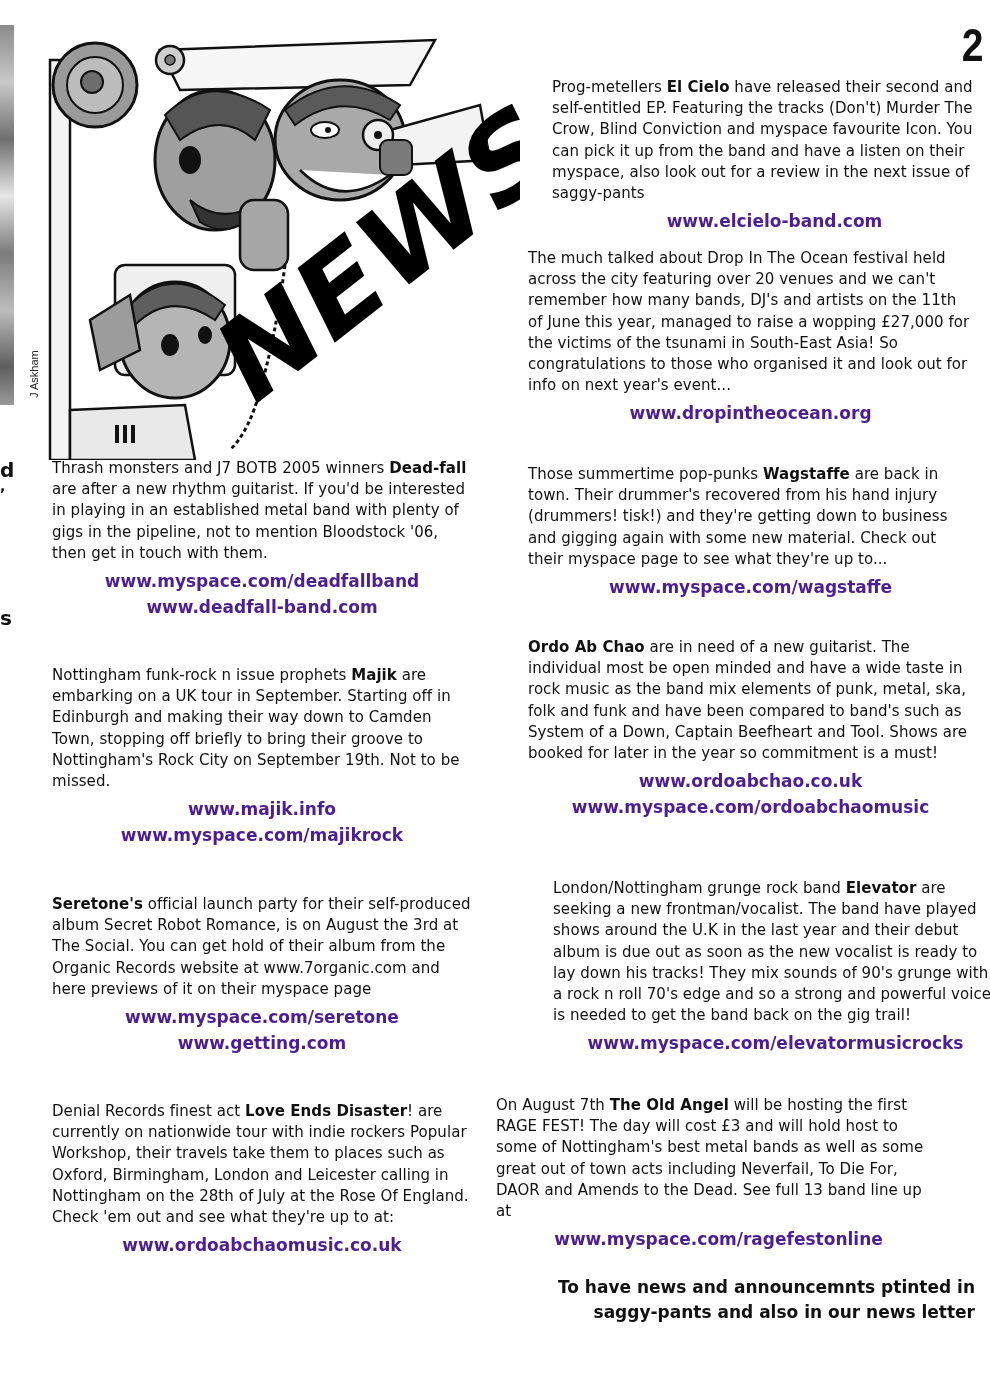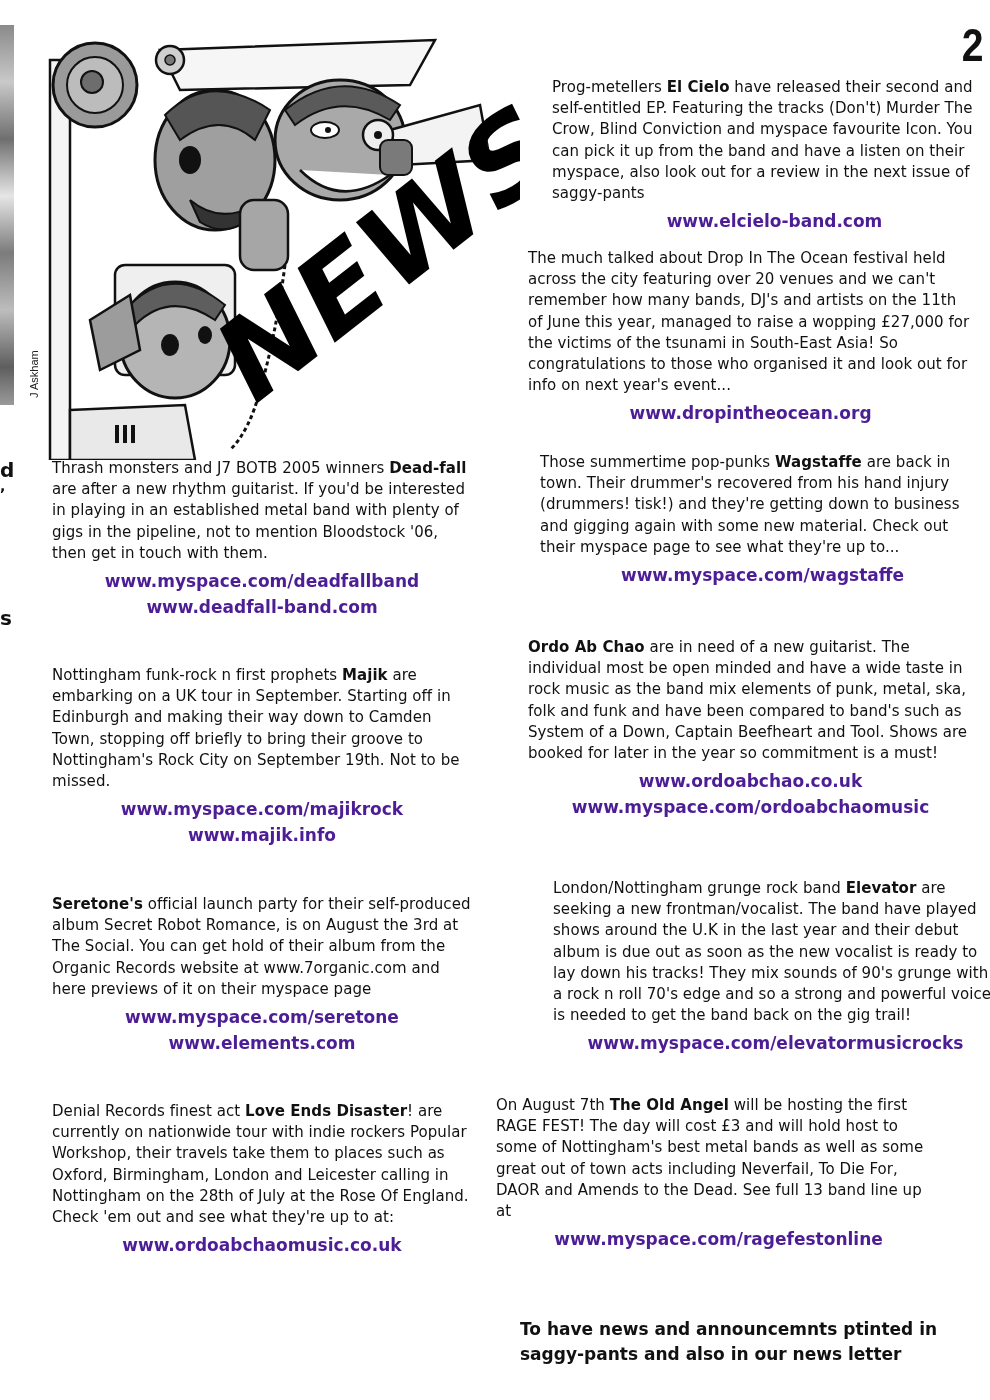--- a/index.html
+++ b/index.html
@@ -11,22 +11,22 @@
   .page-num { position:absolute; right:6px; top:18px; font-size:46px; font-weight:900;
     font-family:"Liberation Sans", sans-serif; transform:scaleX(0.85); transform-origin:right; }
   .art { position:absolute; left:40px; top:10px; width:480px; height:450px; }
   .credit { position:absolute; left:28px; top:398px; font-size:11px; transform:rotate(-90deg);
     transform-origin:left top; font-family:"Liberation Sans", sans-serif; color:#222; }
   .item { position:absolute; width:440px; }
   .body-text { font-size:15px; line-height:21.2px; margin:0; letter-spacing:0.05px; }
   .body-text b { font-weight:bold; }
   .links { text-align:center; margin-top:4px; }
   .link { display:block; font-weight:bold; font-size:17px; line-height:26px; color:#4c1d95; text-decoration:none; }
-  .footer { position:absolute; left:520px; top:1275px; width:455px; text-align:left;
-    font-weight:bold; font-size:17px; line-height:25px;margin-top:42px; }
+  .footer { position:absolute; left:520px; top:1275px; width:455px; text-align:right;
+    font-weight:bold; font-size:17px; line-height:25px; }
 </style>
 </head>
 <body>
 
 <div class="left-strip"></div>
 <div class="left-frag" style="top:458px;">d</div>
 <div class="left-frag" style="top:478px;font-size:14px;">,</div>
 <div class="left-frag" style="top:606px;">s</div>
 
 <div class="page-num">2</div>
@@ -82,32 +82,32 @@
 
 <div class="item" id="l0" style="left:52px; top:458px; width:420px;">
   <p class="body-text"><span>Thrash monsters and J7 BOTB 2005 winners </span><b>Dead-fall</b><span> are after a new rhythm guitarist. If you'd be interested in playing in an established metal band with plenty of gigs in the pipeline, not to mention Bloodstock '06, then get in touch with them.</span></p>
   <div class="links">
     <a class="link">www.myspace.com/deadfallband</a>
     <a class="link">www.deadfall-band.com</a>
   </div>
 </div>
 
 <div class="item" style="left:52px; top:665px; width:420px;">
-  <p class="body-text"><span>Nottingham funk-rock n first prophets </span><b>Majik</b><span> are embarking on a UK tour in September. Starting off in Edinburgh and making their way down to Camden Town, stopping off briefly to bring their groove to Nottingham's Rock City on September 19th. Not to be missed.</span></p>
+  <p class="body-text"><span>Nottingham funk-rock n issue prophets </span><b>Majik</b><span> are embarking on a UK tour in September. Starting off in Edinburgh and making their way down to Camden Town, stopping off briefly to bring their groove to Nottingham's Rock City on September 19th. Not to be missed.</span></p>
   <div class="links">
+    <a class="link">www.majik.info</a>
     <a class="link">www.myspace.com/majikrock</a>
-    <a class="link">www.majik.info</a>
   </div>
 </div>
 
 <div class="item" style="left:52px; top:894px; width:420px;">
   <p class="body-text"><b>Seretone's</b><span> official launch party for their self-produced album Secret Robot Romance, is on August the 3rd at The Social. You can get hold of their album from the Organic Records website at www.7organic.com and here previews of it on their myspace page</span></p>
   <div class="links">
     <a class="link">www.myspace.com/seretone</a>
-    <a class="link">www.elements.com</a>
+    <a class="link">www.getting.com</a>
   </div>
 </div>
 
 <div class="item" style="left:52px; top:1101px; width:420px;">
   <p class="body-text"><span>Denial Records finest act </span><b>Love Ends Disaster</b><span>! are currently on nationwide tour with indie rockers Popular Workshop, their travels take them to places such as Oxford, Birmingham, London and Leicester calling in Nottingham on the 28th of July at the Rose Of England. Check 'em out and see what they're up to at:</span></p>
   <div class="links">
     <a class="link">www.ordoabchaomusic.co.uk</a>
   </div>
 </div>
 
@@ -118,21 +118,21 @@
   </div>
 </div>
 
 <div class="item" style="left:528px; top:248px; width:445px;">
   <p class="body-text"><span>The much talked about Drop In The Ocean festival held across the city featuring over 20 venues and we can't remember how many bands, DJ's and artists on the 11th of June this year, managed to raise a wopping £27,000 for the victims of the tsunami in South-East Asia! So congratulations to those who organised it and look out for info on next year's event...</span></p>
   <div class="links">
     <a class="link">www.dropintheocean.org</a>
   </div>
 </div>
 
-<div class="item" style="left:528px; top:452px; width:445px;margin-left:12px;">
+<div class="item" style="left:528px; top:464px; width:445px;">
   <p class="body-text"><span>Those summertime pop-punks </span><b>Wagstaffe</b><span> are back in town. Their drummer's recovered from his hand injury (drummers! tisk!) and they're getting down to business and gigging again with some new material. Check out their myspace page to see what they're up to...</span></p>
   <div class="links">
     <a class="link">www.myspace.com/wagstaffe</a>
   </div>
 </div>
 
 <div class="item" style="left:528px; top:637px; width:445px;">
   <p class="body-text"><b>Ordo Ab Chao</b><span> are in need of a new guitarist. The individual most be open minded and have a wide taste in rock music as the band mix elements of punk, metal, ska, folk and funk and have been compared to band's such as System of a Down, Captain Beefheart and Tool. Shows are booked for later in the year so commitment is a must!</span></p>
   <div class="links">
     <a class="link">www.ordoabchao.co.uk</a>

